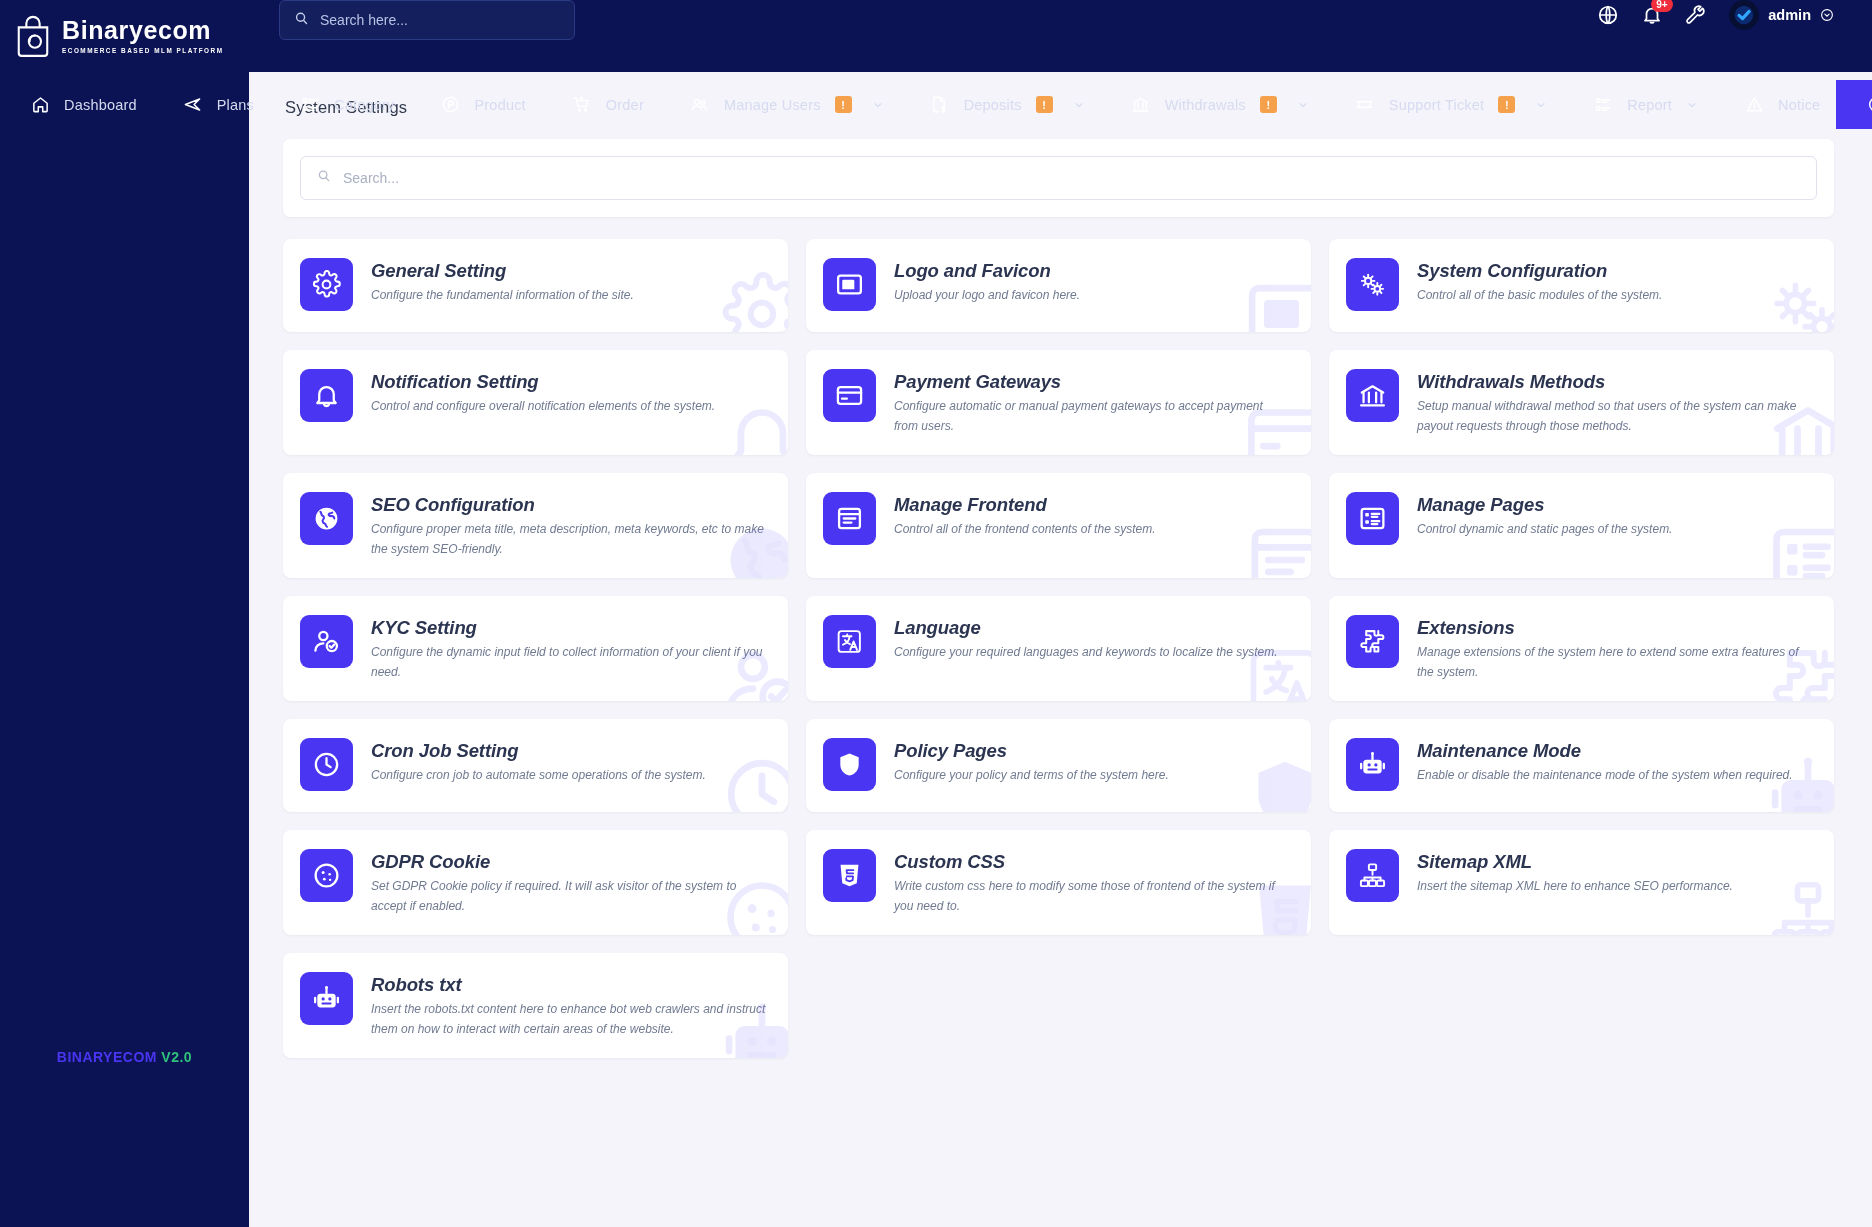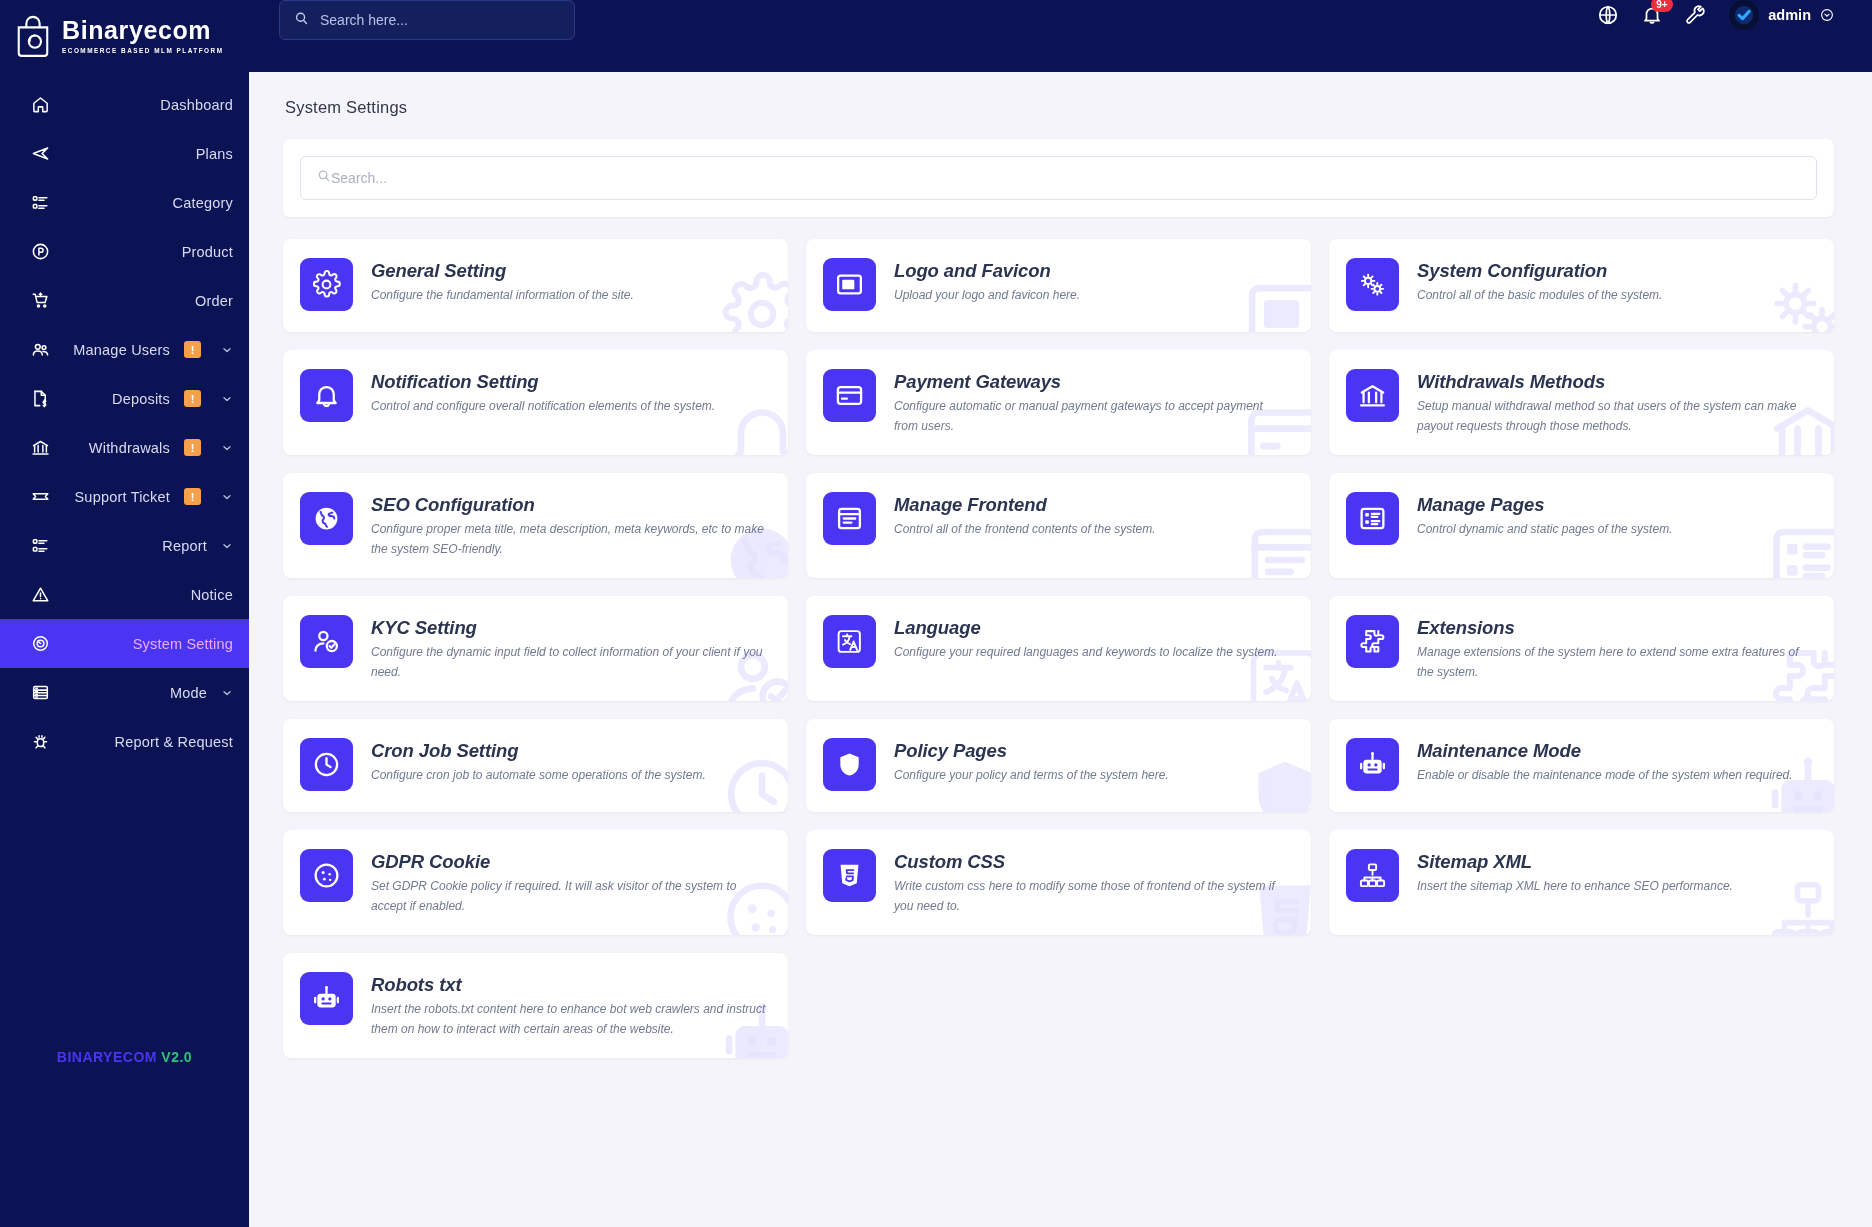--- a/index.html
+++ b/index.html
@@ -26,21 +26,21 @@
   .brand-text { display: flex; flex-direction: column; justify-content: center; }
   .brand-name {
     color: #ffffff; font-size: 25px; font-weight: 700;
     letter-spacing: .6px; line-height: 1;
   }
   .brand-tag {
     color: #ffffff; font-size: 6.4px; font-weight: 600;
     letter-spacing: 1.5px; margin-top: 4px; white-space: nowrap;
   }
 
-  .nav { margin-top: 8px; display: flex; flex-direction: column; text-align: right; }
+  .nav { margin-top: 8px; display: flex; flex-direction: row; }
   .nav-item {
     height: 49px; display: flex; align-items: center;
     padding: 0 16px 0 30px; gap: 14px;
     color: #d7dbf0; font-size: 14.5px; cursor: pointer; position: relative;
   }
   .nav-item .ico { width: 20px; height: 20px; flex: none; display:flex; align-items:center; justify-content:center; }
   .nav-item .ico svg { width: 19px; height: 19px; display:block; }
   .nav-label { flex: 1; white-space: nowrap; letter-spacing: .2px; }
   .nav-item.active { background: #4a35f2; color: #f0abfc; }
   .badge-alert {
@@ -105,21 +105,21 @@
     font-size: 16.5px; color: #30384c; font-weight: 400;
     margin: 0 0 22px 2px; letter-spacing: .2px;
   }
 
   .search-card {
     background: #fff; border-radius: 7px; padding: 17px;
     box-shadow: 0 1px 3px rgba(20,25,60,.05); margin-bottom: 22px;
   }
   .search-field {
     height: 44px; border: 1px solid #dfe2ee; border-radius: 6px;
-    display: flex; align-items: center; padding: 0 16px; gap: 0;
+    display: flex; align-items: center; padding: 0 16px; gap: 12px;
   }
   .search-field svg { width: 14px; height: 14px; flex: none; }
   .search-field input {
     border: 0; outline: none; font-size: 14px; color: #4a5268;
     font-family: inherit; width: 100%; background: transparent;
   }
   .search-field input::placeholder { color: #aab0c2; }
 
   .grid {
     display: grid;

